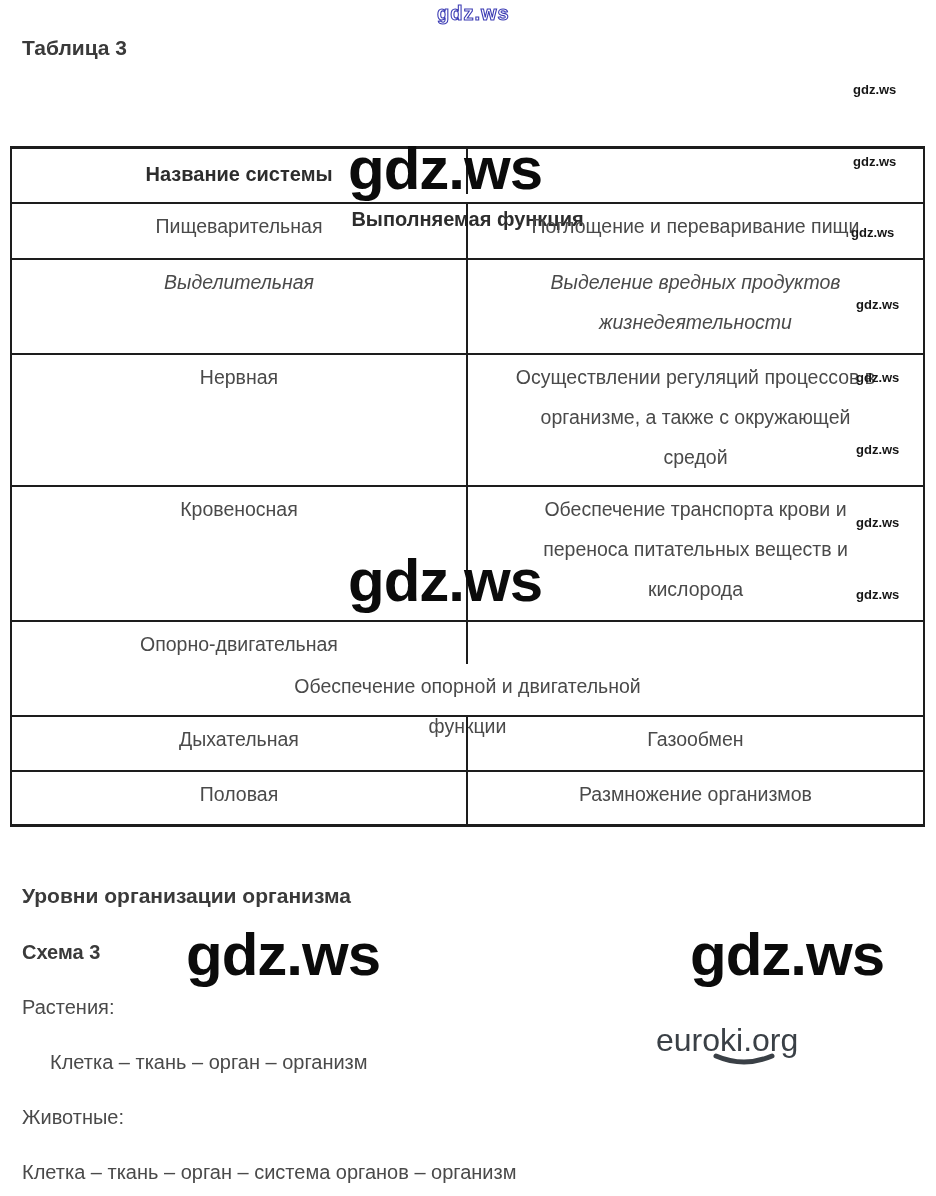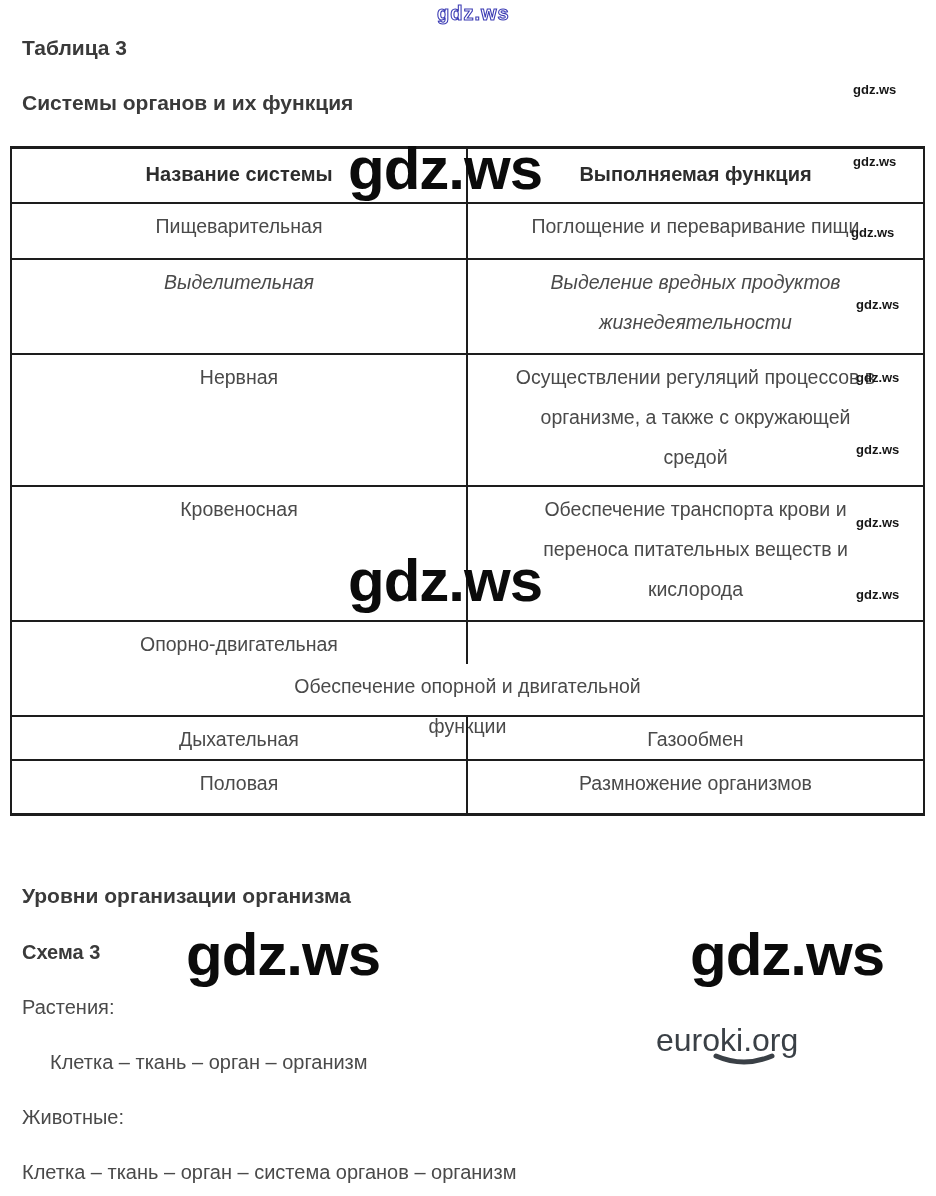--- a/index.html
+++ b/index.html
@@ -18,33 +18,33 @@
   .abs{position:absolute;}
 
   
   .h-bold{font-weight:bold;color:var(--heading);font-size:21px;line-height:24px;white-space:nowrap;}
   .body-line{color:var(--text);font-size:20px;line-height:24px;white-space:nowrap;}
 
   
   .tbl{position:absolute;left:10px;top:146px;width:915px;
        border:2px solid var(--border);border-top-width:3px;border-bottom-width:3px;}
   .trow{display:flex;border-top:2px solid var(--border);}
-  .trow:first-child{border-top:none;}
+  .trow:first-child{border-top:none;flex-direction:column;}
   .tcell{ text-align:center;vertical-align:top;font-size:19.5px;line-height:40px;color:var(--text);
           padding-top:2px;}
   .tcell-l{width:456px;border-right:2px solid var(--border);}
   .tcell-r{flex:1;}
   .thead .tcell{font-weight:bold;color:#2d2d2d;font-size:20px;padding-top:5px;}
   .rh-head{height:53px;}
   .rh0{height:56px;}
   .rh1{height:95px;font-style:italic;}
   .rh2{height:132px;}
   .rh3{height:135px;}
   .rh4{height:95px;flex-direction:column;}
-  .rh5{height:44px;align-items:center;}
+  .rh5{height:55px;}
   .rh6{height:54px;}
 
   
   .wm-big{position:absolute;font-weight:bold;font-size:60px;line-height:58px;
           color:var(--watermark-black);letter-spacing:-1px;white-space:nowrap;z-index:5;}
   .wm-small{position:absolute;font-weight:bold;font-size:13px;line-height:15px;
             color:#161616;white-space:nowrap;z-index:5;}
   .wm-blue{position:absolute;font-weight:bold;font-size:20px;line-height:22px;
            color:transparent;-webkit-text-stroke:1.1px var(--watermark-blue);
            letter-spacing:1px;white-space:nowrap;z-index:5;}
@@ -55,21 +55,20 @@
   .logo-smile{position:absolute;left:712px;top:1053px;}
 </style>
 </head>
 <body>
 
 <div class="page">
 
   <div class="wm-blue" style="left:437px;top:2px;">gdz.ws</div>
 
   <div class="abs h-bold" style="left:22px;top:36px;">Таблица 3</div>
-  <div class="abs h-bold" style="left:22px;top:91px;">Системы органов и их функция</div>
 
   <div class="tbl">
     <div class="trow thead rh-head">
       <div class="tcell tcell-l">Название системы</div>
       <div class="tcell tcell-r">Выполняемая функция</div>
     </div>
 
     <div class="trow rh0">
       <div class="tcell tcell-l">Пищеварительная</div>
       <div class="tcell tcell-r">

